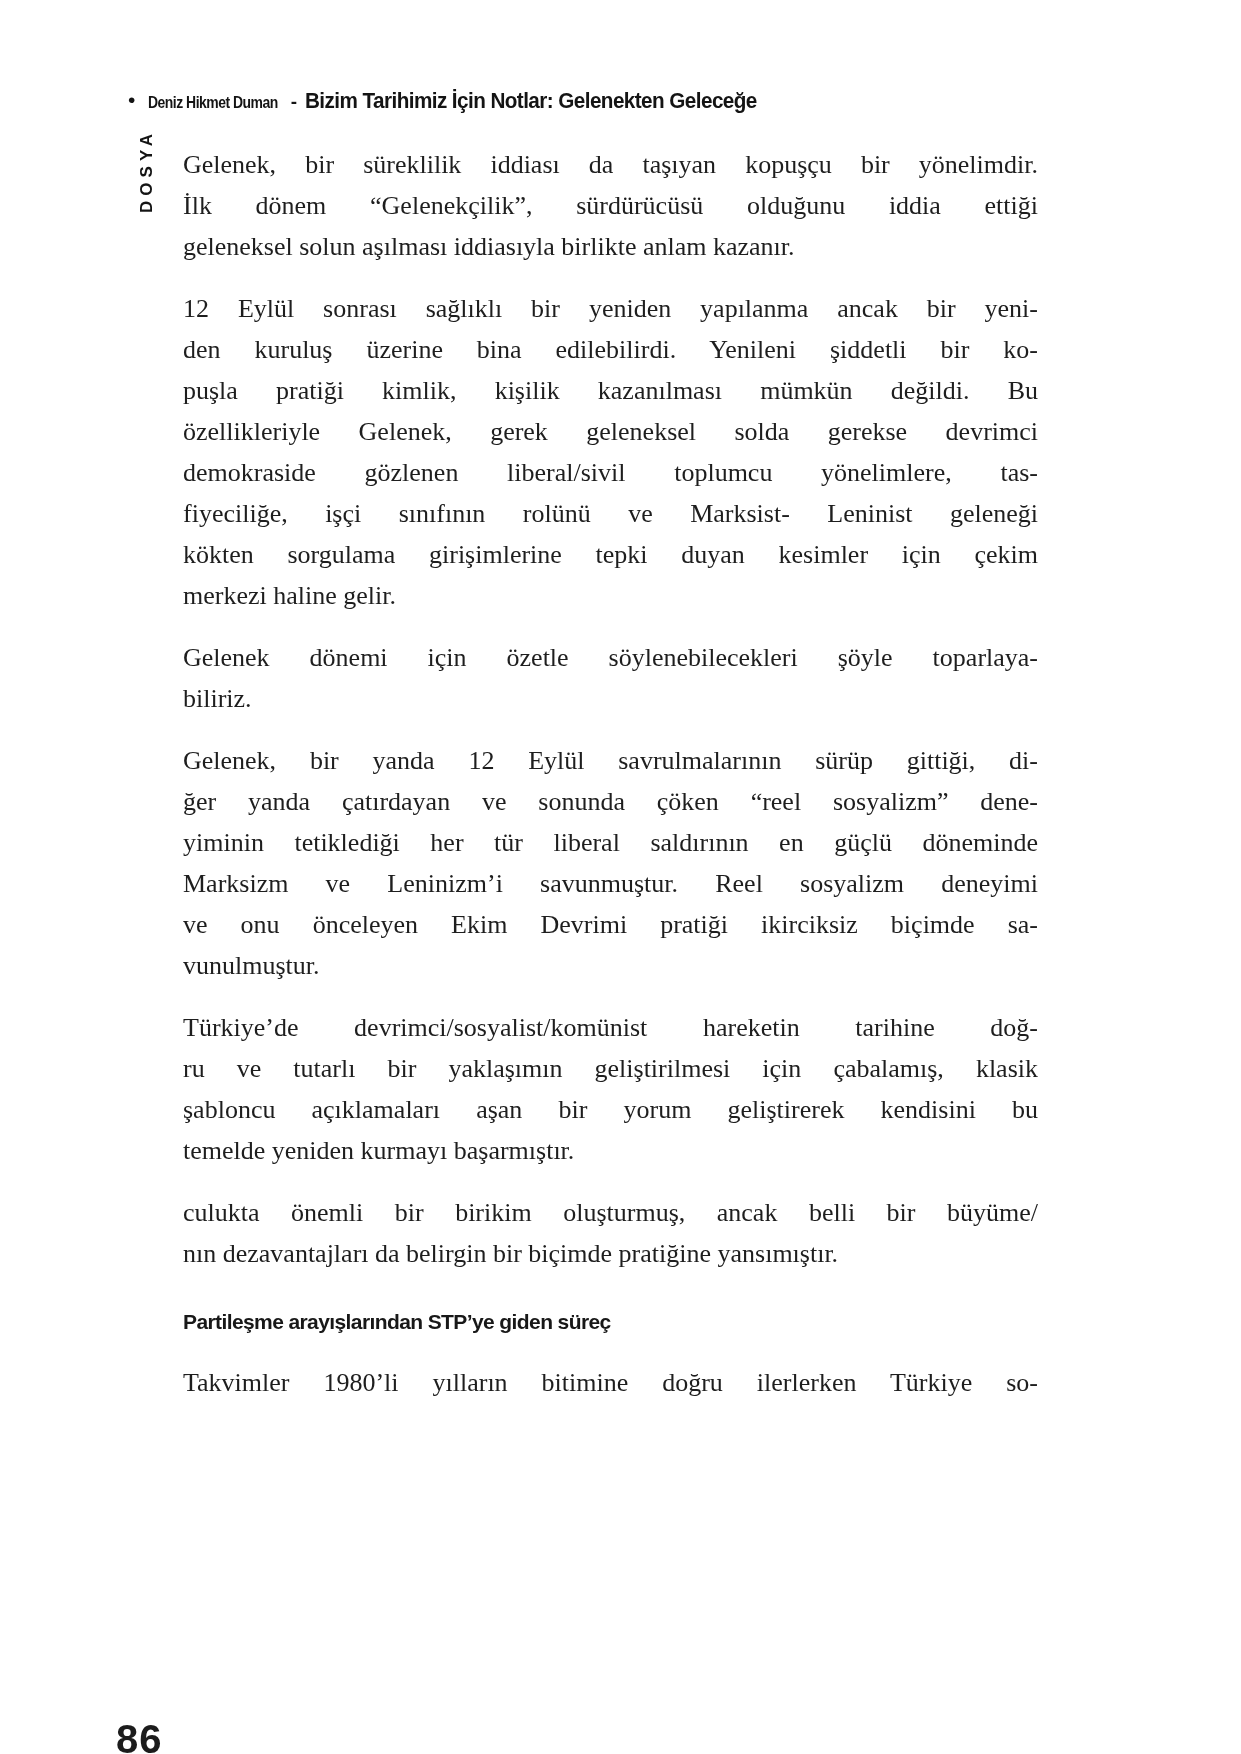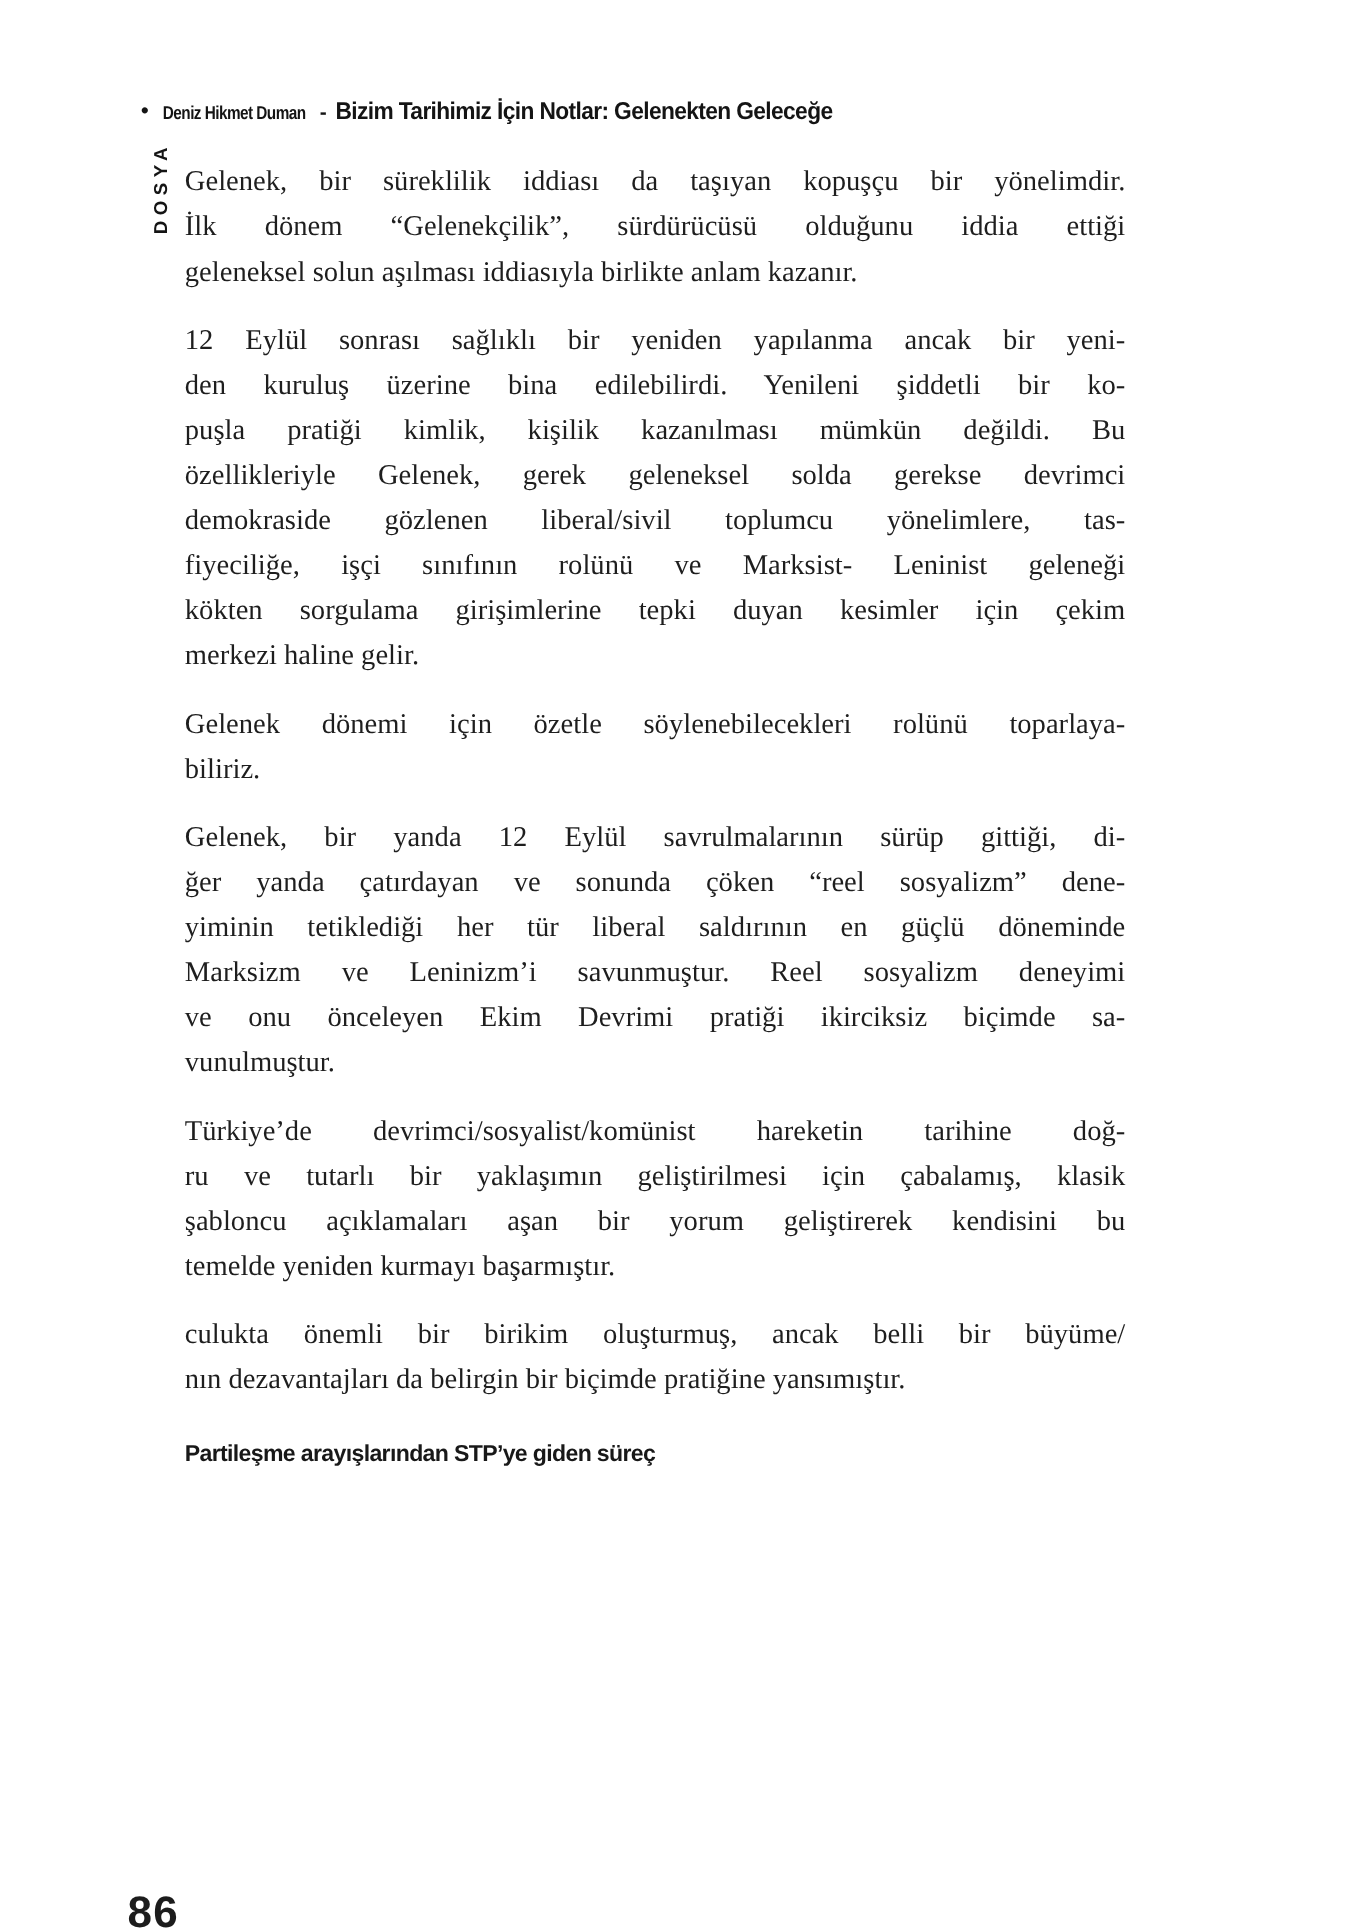--- a/index.html
+++ b/index.html
@@ -59,21 +59,21 @@
     font-family: "Liberation Sans", sans-serif;
     font-weight: 700;
     font-size: 17px;
     letter-spacing: 5px;
     color: #141414;
     white-space: nowrap;
   }
   
   .text-column {
     position: absolute;
-    left: 168px;
+    left: 183px;
     top: 144px;
     width: 855px;
     font-family: "Liberation Serif", serif;
     font-size: 26px;
     line-height: 41px;
     color: #1e1e1e;
   }
   .para { margin: 0; }
   .para + .para { margin-top: 21px; }
   .line {
@@ -127,21 +127,21 @@
         <div class="line">12 Eylül sonrası sağlıklı bir yeniden yapılanma ancak bir yeni-</div>
         <div class="line">den kuruluş üzerine bina edilebilirdi. Yenileni şiddetli bir ko-</div>
         <div class="line">puşla pratiği kimlik, kişilik kazanılması mümkün değildi. Bu</div>
         <div class="line">özellikleriyle Gelenek, gerek geleneksel solda gerekse devrimci</div>
         <div class="line">demokraside gözlenen liberal/sivil toplumcu yönelimlere, tas-</div>
         <div class="line">fiyeciliğe, işçi sınıfının rolünü ve Marksist- Leninist geleneği</div>
         <div class="line">kökten sorgulama girişimlerine tepki duyan kesimler için çekim</div>
         <div class="line">merkezi haline gelir.</div>
       </div>
       <div class="para">
-        <div class="line">Gelenek dönemi için özetle söylenebilecekleri rolünü toparlaya-</div>
+        <div class="line">Gelenek dönemi için özetle söylenebilecekleri şöyle toparlaya-</div>
         <div class="line">biliriz.</div>
       </div>
       <div class="para">
         <div class="line">Gelenek, bir yanda 12 Eylül savrulmalarının sürüp gittiği, di-</div>
         <div class="line">ğer yanda çatırdayan ve sonunda çöken “reel sosyalizm” dene-</div>
         <div class="line">yiminin tetiklediği her tür liberal saldırının en güçlü döneminde</div>
         <div class="line">Marksizm ve Leninizm’i savunmuştur. Reel sosyalizm deneyimi</div>
         <div class="line">ve onu önceleyen Ekim Devrimi pratiği ikirciksiz biçimde sa-</div>
         <div class="line">vunulmuştur.</div>
       </div>
@@ -149,17 +149,20 @@
         <div class="line">Türkiye’de devrimci/sosyalist/komünist hareketin tarihine doğ-</div>
         <div class="line">ru ve tutarlı bir yaklaşımın geliştirilmesi için çabalamış, klasik</div>
         <div class="line">şabloncu açıklamaları aşan bir yorum geliştirerek kendisini bu</div>
         <div class="line">temelde yeniden kurmayı başarmıştır.</div>
       </div>
       <div class="para">
         <div class="line">culukta önemli bir birikim oluşturmuş, ancak belli bir büyüme/</div>
         <div class="line">nın dezavantajları da belirgin bir biçimde pratiğine yansımıştır.</div>
       </div>
       <h2 class="section-heading">Partileşme arayışlarından STP’ye giden süreç</h2>
+      <div class="para continues">
+        <div class="line">Takvimler 1980’li yılların bitimine doğru ilerlerken Türkiye so-</div>
+      </div>
     </main>
 
   <div class="page-number">86</div>
 
 </div>
 
 </body></html>

